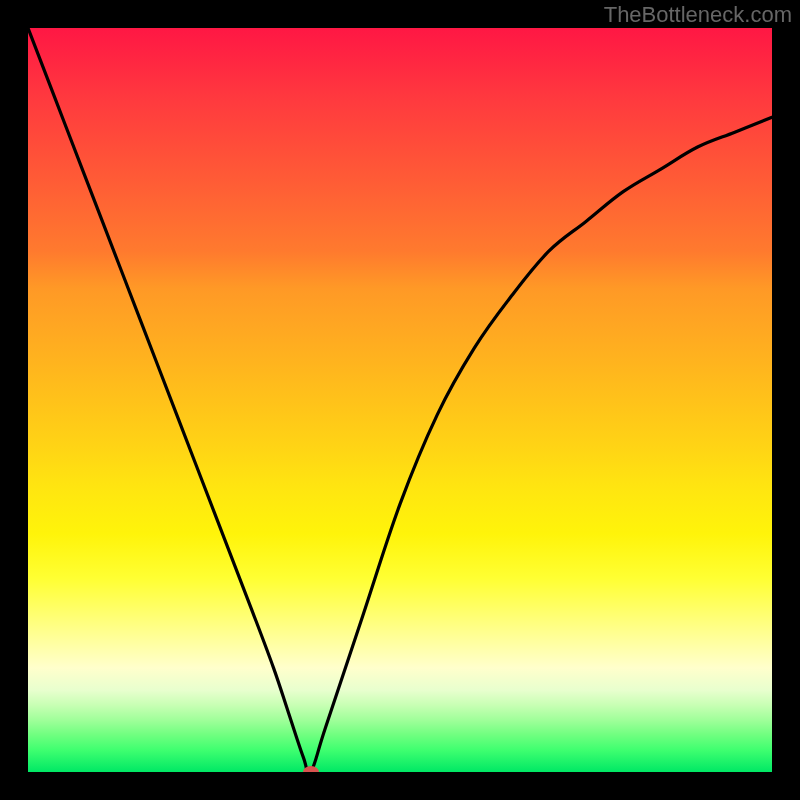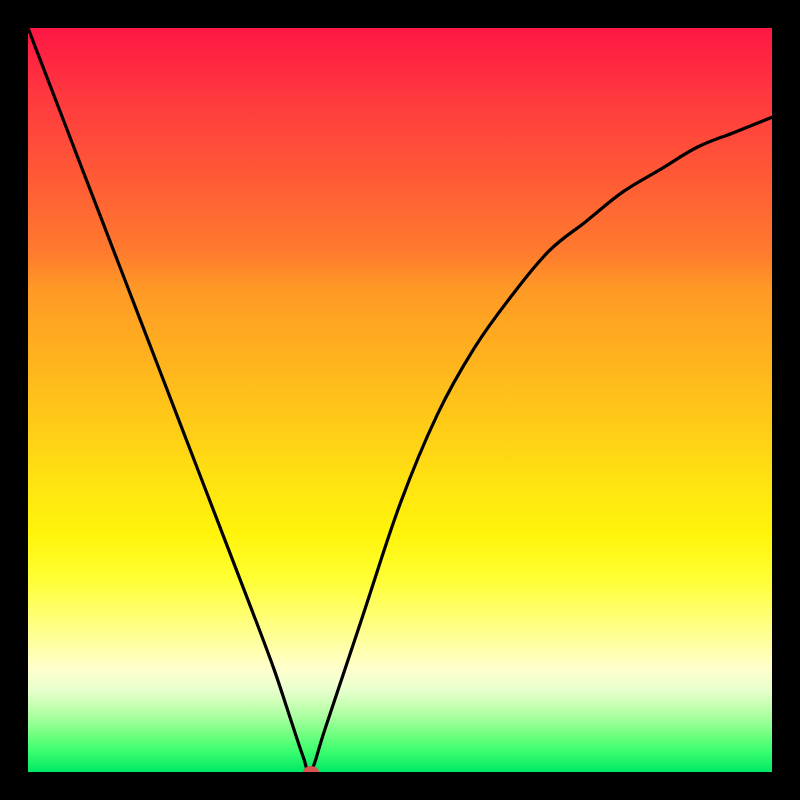--- a/index.html
+++ b/index.html
@@ -79,20 +79,21 @@
     height: 12px;
     border-radius: 50%;
     background: #d9534f;
     transform: translate(-50%, -50%);
   }
 </style>
 </head>
 <body>
 
 <div class="frame">
+  <div class="watermark">TheBottleneck.com</div>
 
   <div class="plot-area">
     <div class="gradient"></div>
 
     <svg class="curve" viewBox="0 0 744 744" preserveAspectRatio="none">
       <path d="M 0 0 C 6.696000000000001 17.409600000000005, 23.808 61.90080000000002, 37.2 96.72000000000003 C 50.592000000000006 131.53920000000005, 61.00800000000001 158.62080000000006, 74.4 193.44000000000005 C 87.792 228.25920000000005, 98.208 255.34080000000003, 111.6 290.16 C 124.99199999999999 324.9792, 135.40800000000002 352.0608, 148.8 386.88 C 162.192 421.6992, 172.608 448.78080000000006, 186 483.6 C 199.392 518.4192, 212.48639999999997 552.1967999999999, 223.2 580.3199999999999 C 233.9136 608.4431999999999, 238.824 621.0912000000001, 245.52 639.84 C 252.216 658.5888, 255.04319999999998 668.4096000000001, 260.4 684.48 C 265.7568 700.5504, 271.26239999999996 718.4064, 275.28 729.12 C 279.2976 739.8336, 278.7024 749.3568, 282.72 744 C 286.73760000000004 738.6432, 288.22560000000004 727.4832, 297.6 699.36 C 306.9744 671.2368, 321.408 627.936, 334.8 587.76 C 348.192 547.584, 358.608 512.3184, 372 476.16 C 385.392 440.00160000000005, 395.80800000000005 415.0032, 409.20000000000005 386.88 C 422.59200000000004 358.7568, 433.008 341.34720000000004, 446.4 319.92 C 459.792 298.4928, 470.208 285.2496, 483.6 267.84 C 496.992 250.4304, 507.40799999999996 236.59200000000004, 520.8 223.20000000000005 C 534.192 209.80800000000005, 544.608 204.15360000000007, 558 193.44000000000005 C 571.392 182.72640000000004, 581.808 173.05439999999996, 595.2 163.67999999999995 C 608.5920000000001 154.30559999999994, 619.008 149.3952, 632.4 141.36 C 645.7919999999999 133.32480000000004, 656.2080000000001 125.73600000000009, 669.6 119.04000000000008 C 682.992 112.34400000000007, 693.4079999999999 109.51679999999999, 706.8 104.15999999999997 C 720.192 98.80319999999995, 737.304 91.95839999999997, 744 89.27999999999997" stroke="#000000"></path>
     </svg>
 
     <div class="optimum-dot" style="left: 282.72px; top: 744px; background: rgb(217, 83, 79);"></div>
   </div>

